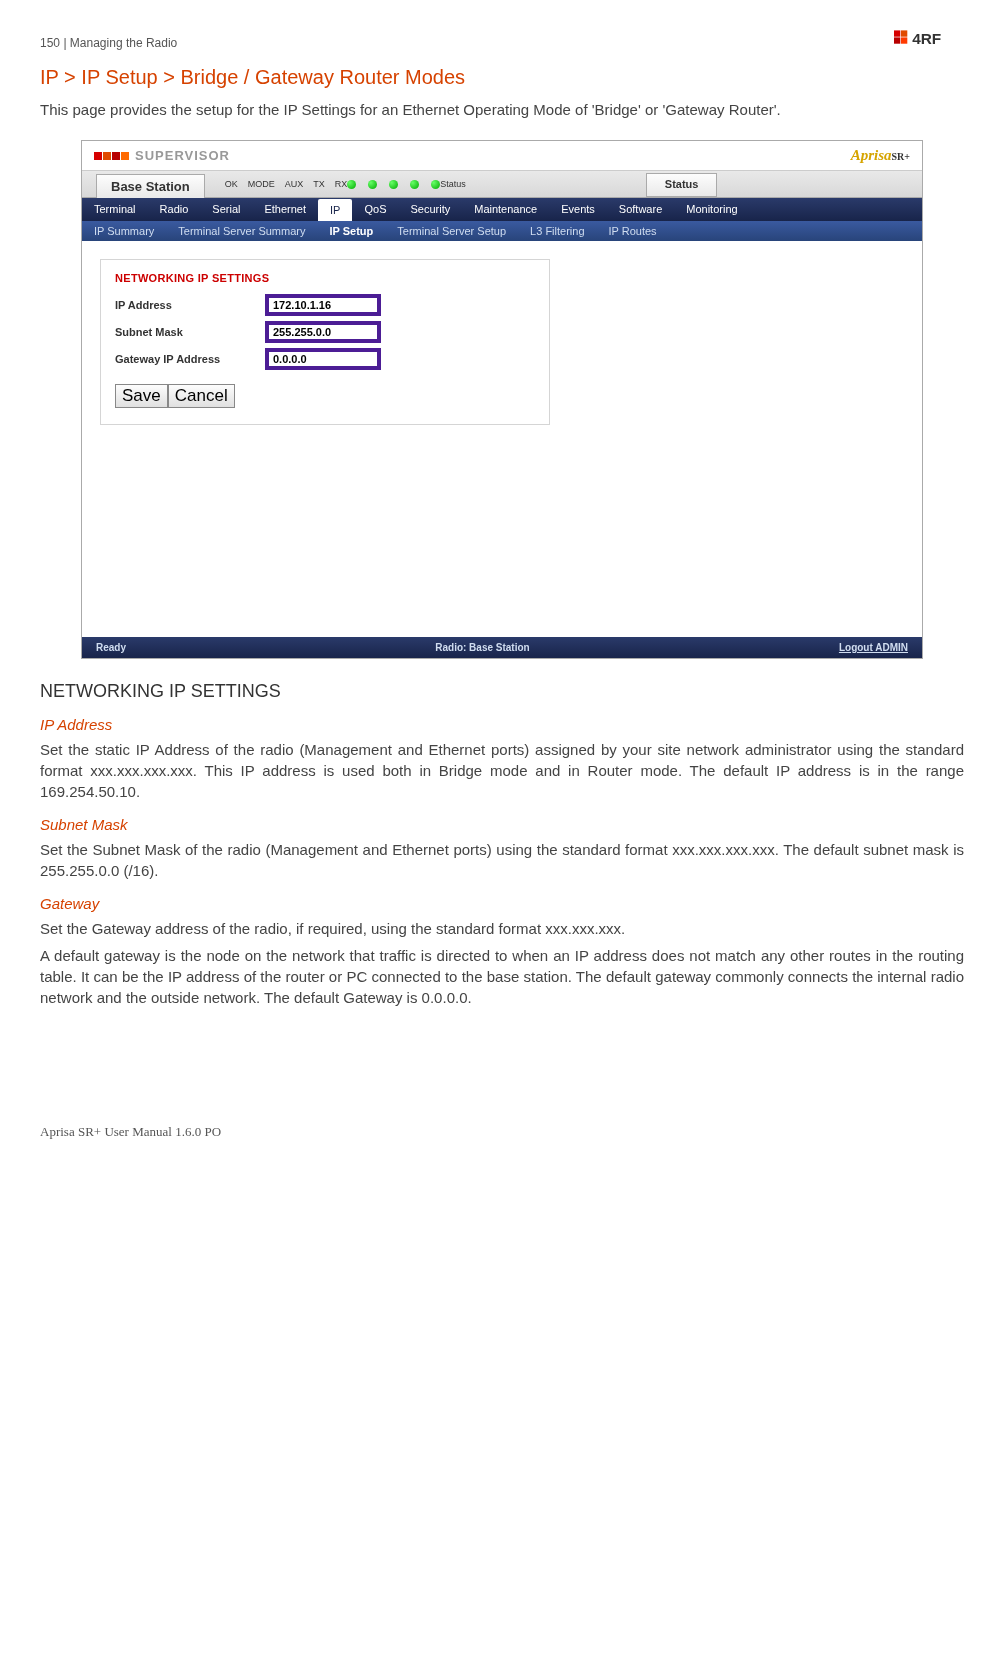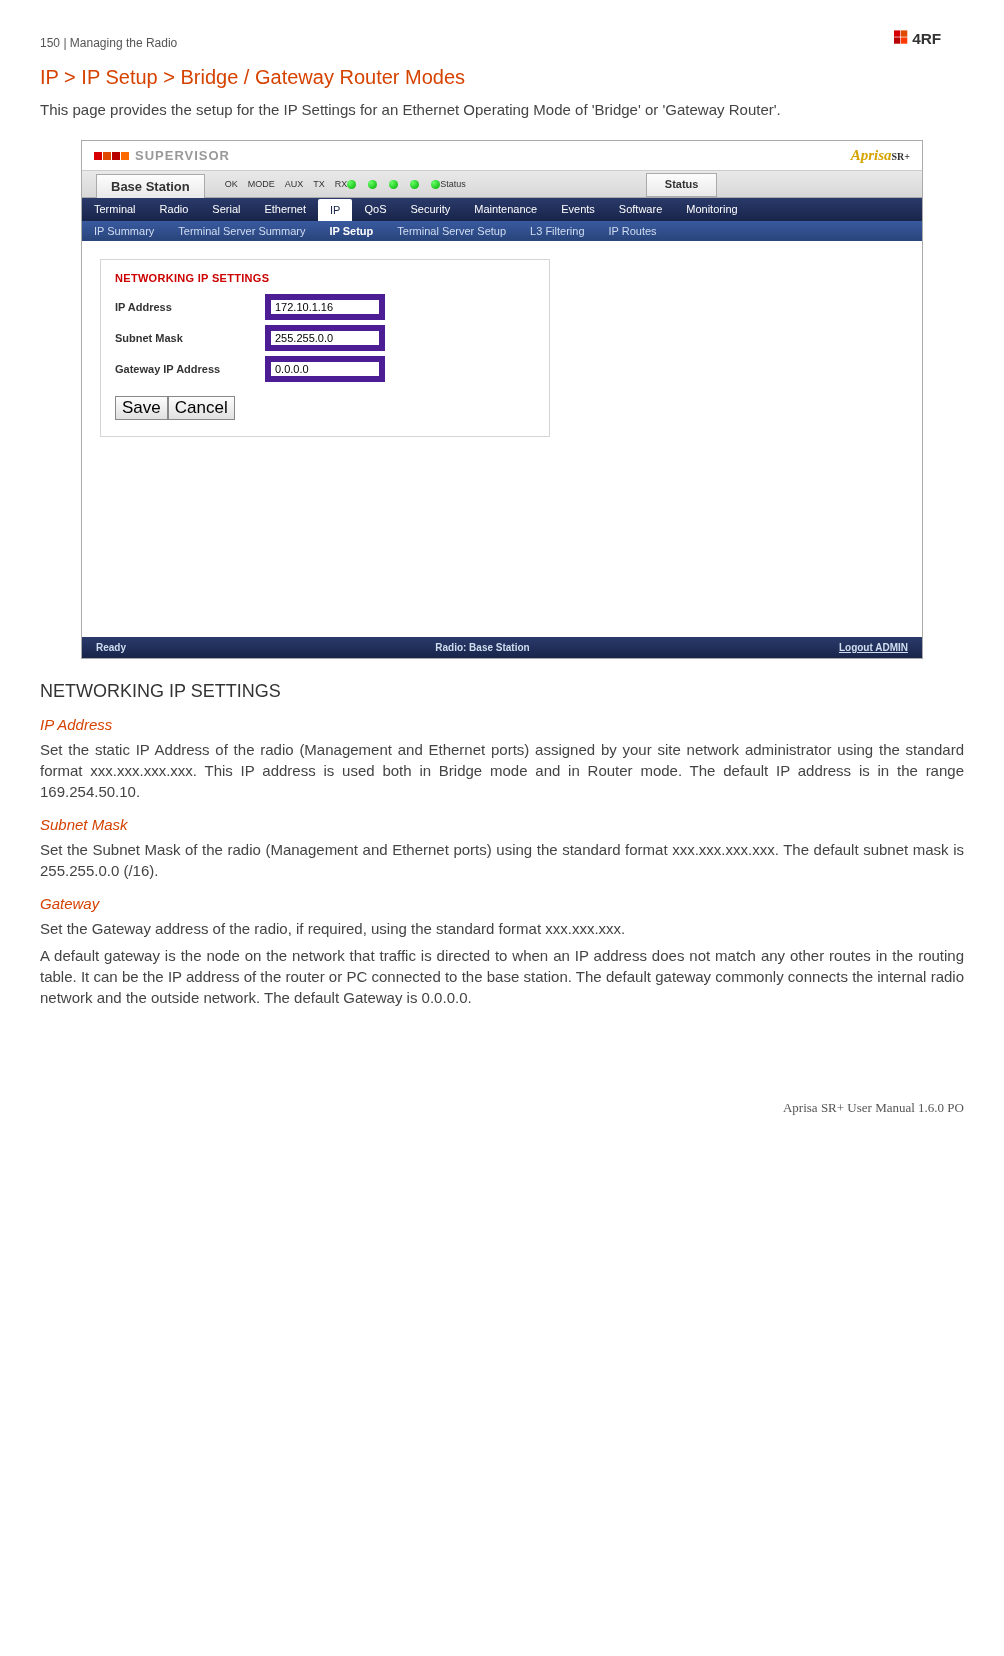--- a/index.html
+++ b/index.html
@@ -42,28 +42,28 @@
 
 .nav-sub { display: flex; background: linear-gradient(#3a5aa0, #28447a); color: #d0ddf0; font-size: 11px; }
 .nav-sub span { padding: 4px 12px; cursor: pointer; }
 .nav-sub span.active { color: #fff; font-weight: bold; }
 
 .content-area { min-height: 360px; background: #fff; padding: 18px; }
 .settings-box { border: 1px solid #d5d5d5; width: 420px; padding: 12px 14px 16px 14px; }
 .settings-title { color: #c00; font-size: 11px; font-weight: bold; letter-spacing: 0.3px; margin-bottom: 10px; }
 .form-row { display: flex; align-items: center; margin: 5px 0; }
 .form-row label { width: 150px; font-size: 11px; color: #333; font-weight: bold; }
-.form-row input { font-size: 11px; padding: 1px 4px; width: 100px; border: 6px solid #4c1d95; }
+.form-row input { font-size: 11px; padding: 1px 4px; width: 100px; border: 4px solid #4c1d95; font-weight: bold; }
 .btn-row { margin-top: 14px; }
 .btn-row button { font-size: 17px; border: 1px solid #888; background: linear-gradient(#fdfdfd, #e0e0e0); padding: 1px 6px; margin-right: 0; cursor: pointer; }
 
 .status-bar { display: flex; justify-content: space-between; background: linear-gradient(#2a3a6a, #18244a); color: #d0ddf0; font-size: 10px; padding: 5px 14px; font-weight: bold; }
 .status-bar .logout { text-decoration: underline; cursor: pointer; }
 
-.footer { text-align: right; font-family: "Trebuchet MS"; font-size: 13px; color: #555; margin-top: 92px; }
+.footer { text-align: left; font-family: "Trebuchet MS"; font-size: 13px; color: #555; margin-top: 116px; }
 </style>
 </head>
 <body>
 
 <div class="page">
   <div class="header-row">
     <div class="page-num-title">
       <span>150</span>
       <span>|</span>
       <span>Managing the Radio</span>

